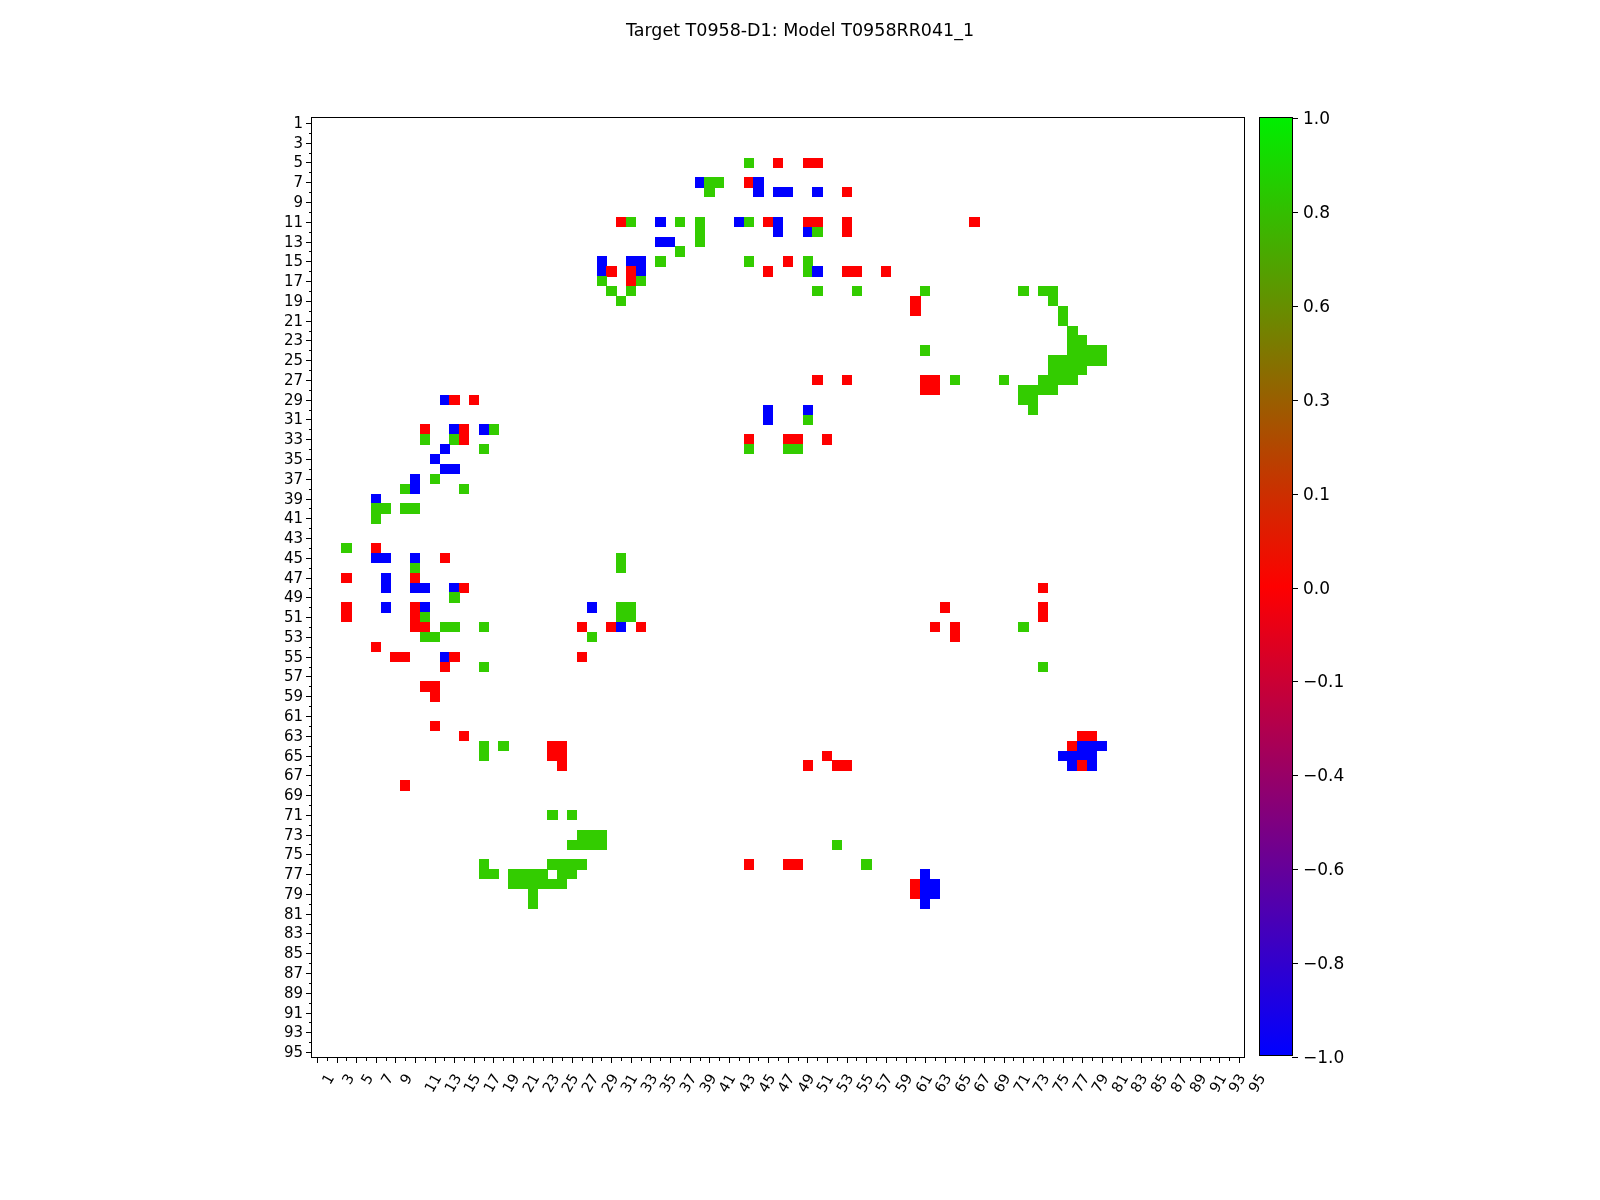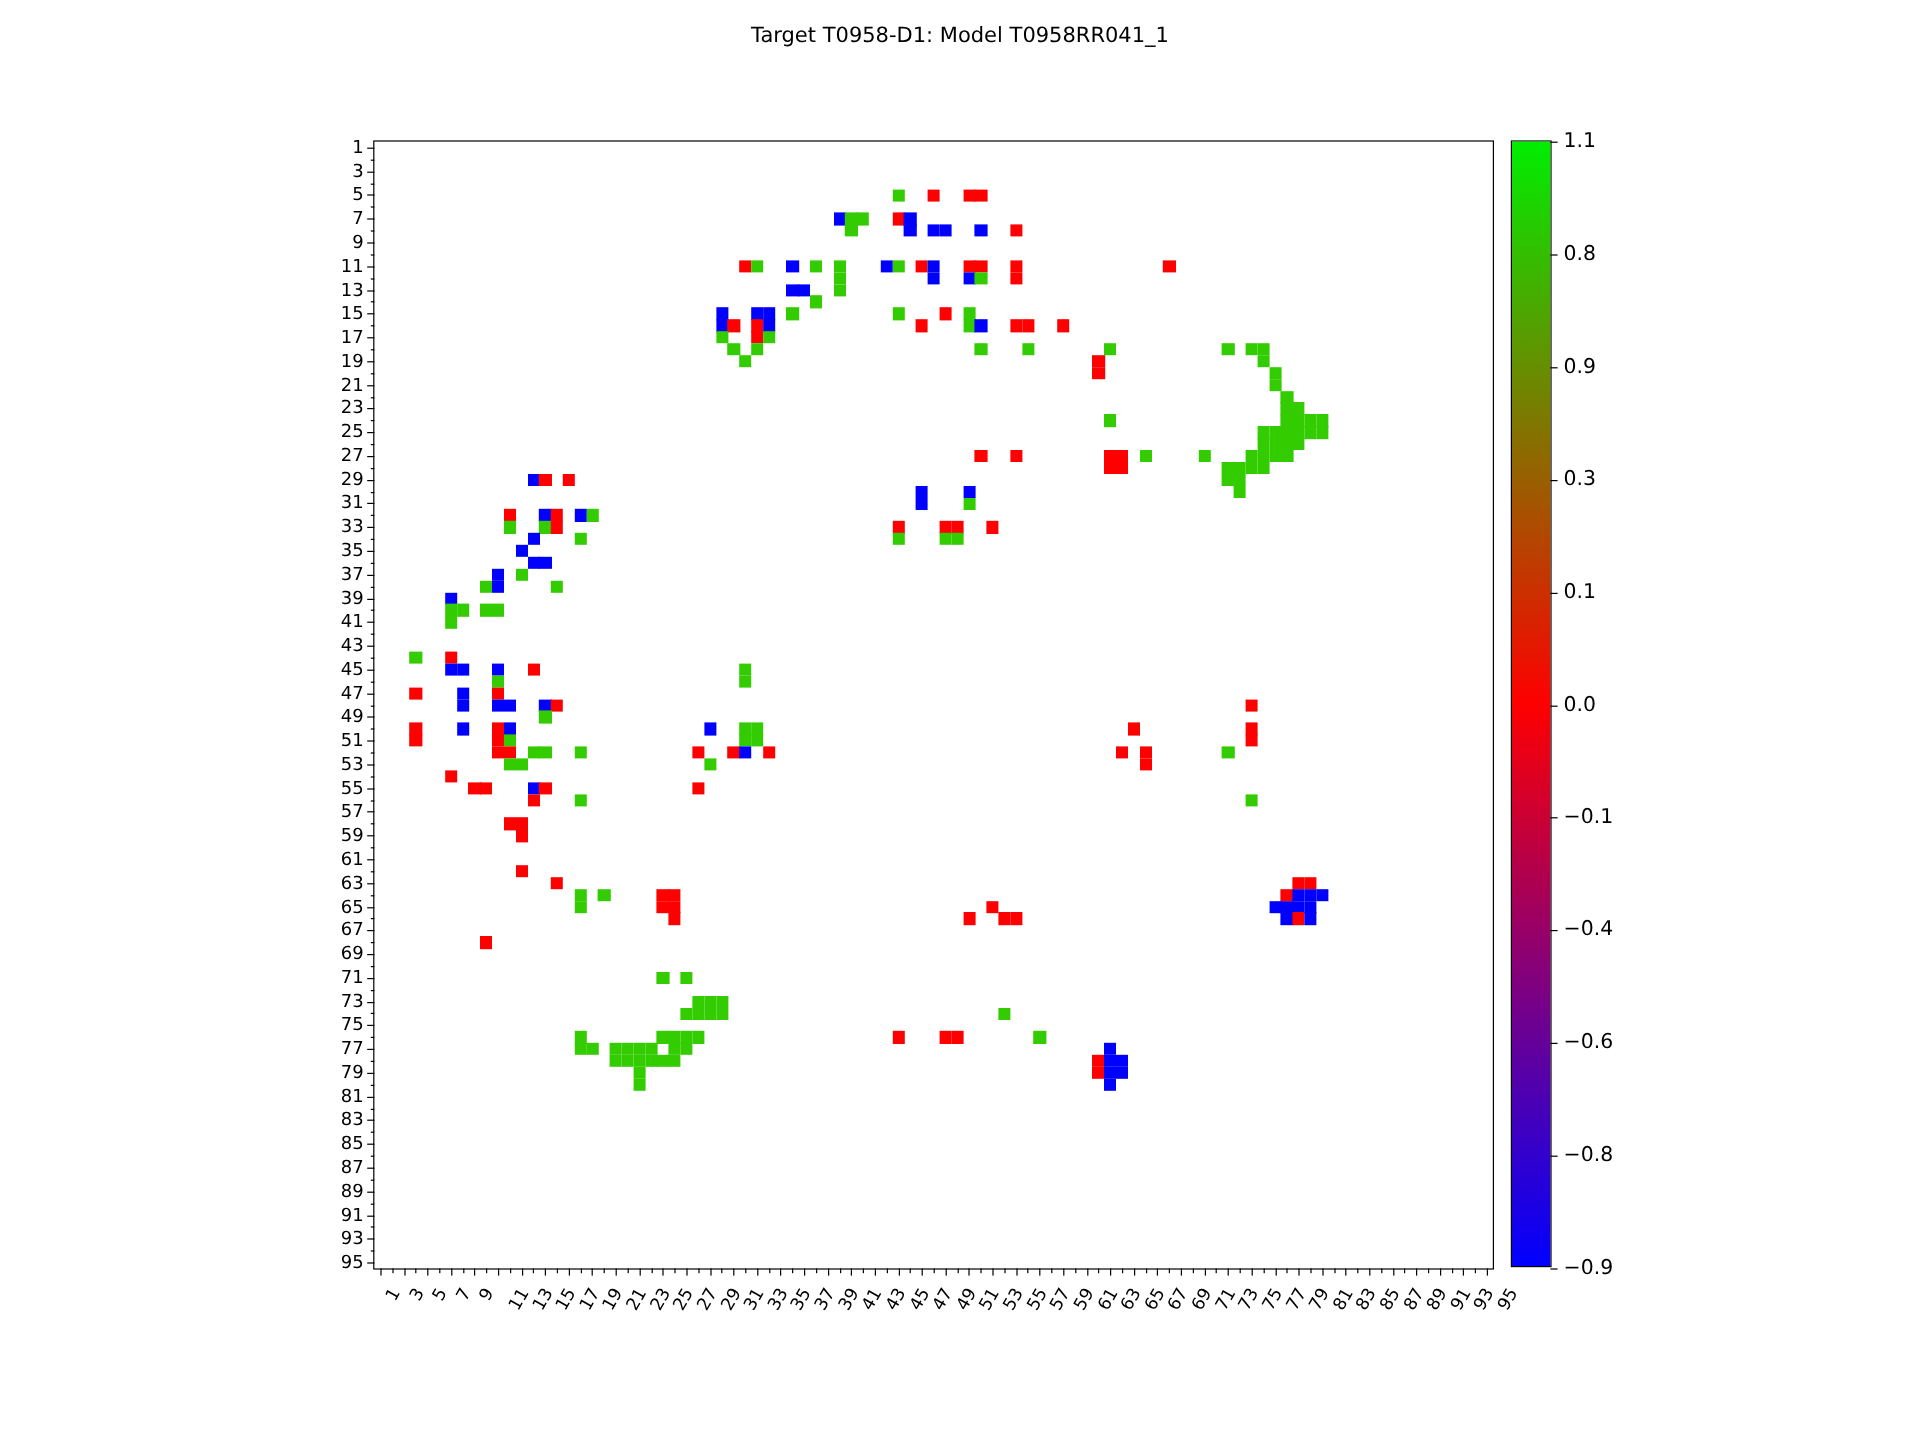--- a/index.html
+++ b/index.html
@@ -708,36 +708,36 @@
       <div class="xtick minor" style="left: 917.284px;"></div>
       <div class="xtick" style="left: 927.095px;"></div>
       <div class="xlabel-wrap" style="left: 927.095px;">
         <div class="xlabel">95</div>
       </div>
     </div>
 
   <div id="cbar">
     <div id="cbargrad" style="background: linear-gradient(rgb(0, 238, 0) 0%, rgb(254, 0, 0) 50%, rgb(0, 0, 255) 100%);"></div>
   <div class="cbtick" style="top: 0px;"></div>
-      <div class="cblabel" style="top: 0px;">1.1</div>
+      <div class="cblabel" style="top: 0px;">1.0</div>
       <div class="cbtick" style="top: 93.9px;"></div>
       <div class="cblabel" style="top: 93.9px;">0.8</div>
       <div class="cbtick" style="top: 187.8px;"></div>
-      <div class="cblabel" style="top: 187.8px;">0.9</div>
+      <div class="cblabel" style="top: 187.8px;">0.6</div>
       <div class="cbtick" style="top: 281.7px;"></div>
       <div class="cblabel" style="top: 281.7px;">0.3</div>
       <div class="cbtick" style="top: 375.6px;"></div>
       <div class="cblabel" style="top: 375.6px;">0.1</div>
       <div class="cbtick" style="top: 469.5px;"></div>
       <div class="cblabel" style="top: 469.5px;">0.0</div>
       <div class="cbtick" style="top: 563.4px;"></div>
       <div class="cblabel" style="top: 563.4px;">−0.1</div>
       <div class="cbtick" style="top: 657.3px;"></div>
       <div class="cblabel" style="top: 657.3px;">−0.4</div>
       <div class="cbtick" style="top: 751.2px;"></div>
       <div class="cblabel" style="top: 751.2px;">−0.6</div>
       <div class="cbtick" style="top: 845.1px;"></div>
       <div class="cblabel" style="top: 845.1px;">−0.8</div>
       <div class="cbtick" style="top: 939px;"></div>
-      <div class="cblabel" style="top: 939px;">−0.9</div>
+      <div class="cblabel" style="top: 939px;">−1.0</div>
     </div>
 
 </div>
 
 </body></html>

